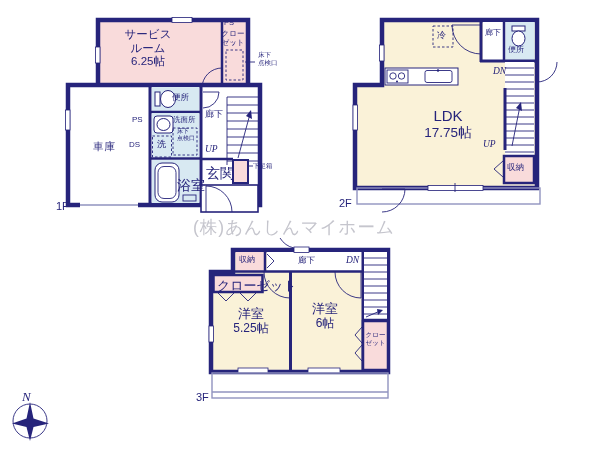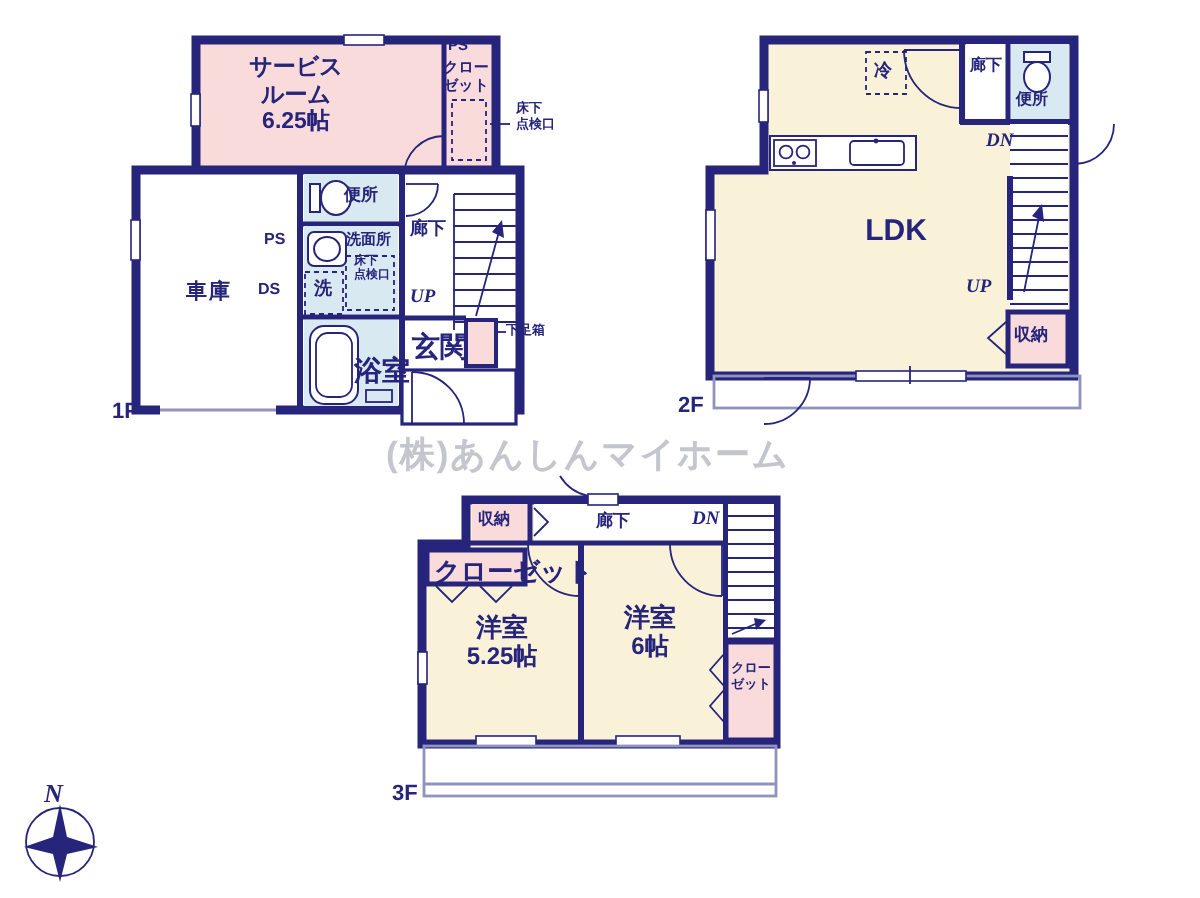--- a/index.html
+++ b/index.html
@@ -3,24 +3,24 @@
 <meta charset="utf-8">
 <style>
   :root{
     --wall:#26247b; --text:#26247b; --pink:#f9dbdb; --cream:#faf2d8;
     --wet:#d8e9f2; --light:#9193bf; --wm:#c5c5cd; --bg:#ffffff;
   }
   html,body{margin:0;padding:0;background:#fff;}
   #plan{position:relative;width:600px;height:449px;background:var(--bg);overflow:hidden;
         font-family:"Liberation Sans",sans-serif;}
   #plan svg{position:absolute;left:0;top:0;}
-  .lbl{position:absolute;color:var(--text);white-space:nowrap;line-height:1.18;font-weight:bold;}
+  .lbl{position:absolute;color:var(--text);white-space:nowrap;line-height:1.18;font-weight:normal;}
   .ctr{text-align:center;white-space:normal;}
   .it{font-family:"Liberation Serif",serif;font-style:italic;}
-  .wm{position:absolute;color:var(--wm);font-weight:bold;letter-spacing:1px;}
+  .wm{position:absolute;color:var(--wm);font-weight:normal;letter-spacing:1px;}
   
   .wall4{stroke:var(--wall);stroke-width:4.5;}
   .wall3{stroke:var(--wall);stroke-width:3;}
   .wall25{stroke:var(--wall);stroke-width:2.5;}
   .wall2{stroke:var(--wall);stroke-width:2;}
   .thin{stroke:var(--wall);stroke-width:0.9;fill:none;}
   .dash{stroke:var(--wall);stroke-width:0.9;fill:none;stroke-dasharray:2.5 2;}
   .fix{stroke:var(--wall);stroke-width:1;fill:#fff;}
   .win{fill:#fff;stroke:var(--wall);stroke-width:0.8;}
   .lite{stroke:var(--light);stroke-width:1.4;fill:none;}
@@ -206,20 +206,21 @@
 <div class="lbl" style="left:206px;top:165px;font-size:14px;">玄関</div>
 <div class="lbl" style="left:253px;top:162px;font-size:6.5px;">下足箱</div>
 <div class="lbl" style="left:56px;top:200px;font-size:11px;">1F</div>
 
 <div class="lbl" style="left:437px;top:30px;font-size:9px;">冷</div>
 <div class="lbl" style="left:485px;top:28px;font-size:8px;">廊下</div>
 <div class="lbl" style="left:508px;top:45px;font-size:8px;">便所</div>
 <div class="lbl it" style="left:493px;top:66px;font-size:9.5px;">DN</div>
 <div class="lbl ctr" style="left:402px;top:107px;width:92px;text-align:center;">
   <div style="font-size:15px;">LDK</div>
+  <div style="font-size:13.5px;">17.75帖</div>
 </div>
 <div class="lbl it" style="left:483px;top:139px;font-size:9.5px;">UP</div>
 <div class="lbl" style="left:507px;top:162px;font-size:8.5px;">収納</div>
 <div class="lbl" style="left:339px;top:197px;font-size:11px;">2F</div>
 
 <div class="lbl" style="left:239px;top:255px;font-size:8px;">収納</div>
 <div class="lbl" style="left:298px;top:255px;font-size:8.5px;">廊下</div>
 <div class="lbl it" style="left:346px;top:255px;font-size:9.5px;">DN</div>
 <div class="lbl" style="left:217px;top:278px;font-size:13px;">クローゼット</div>
 <div class="lbl ctr" style="left:214px;top:306px;width:74px;">

